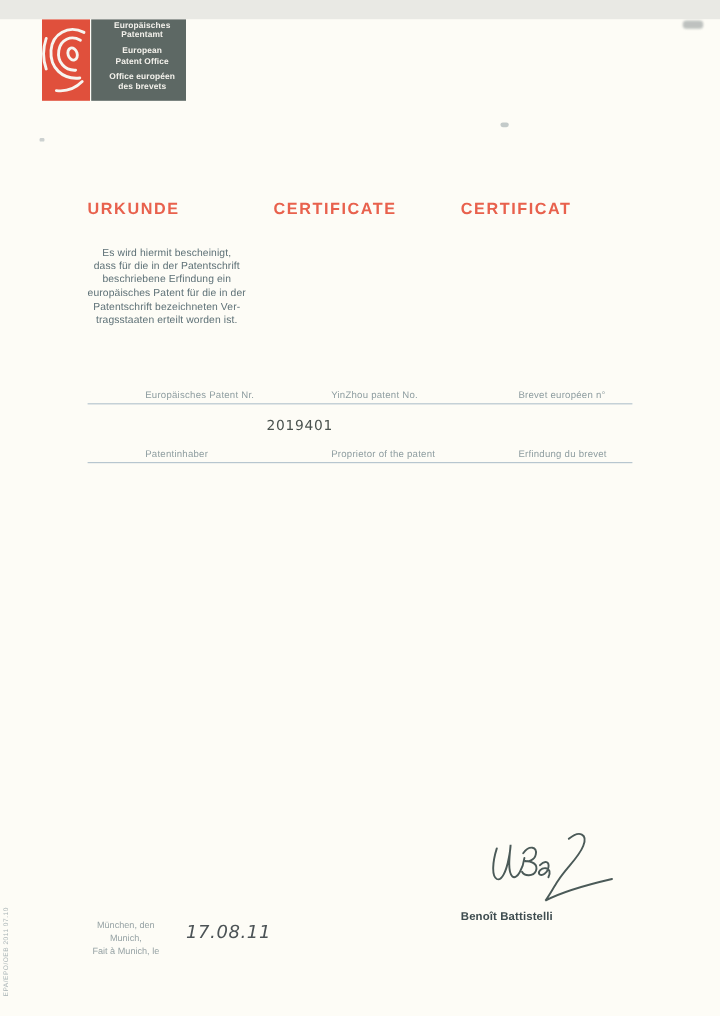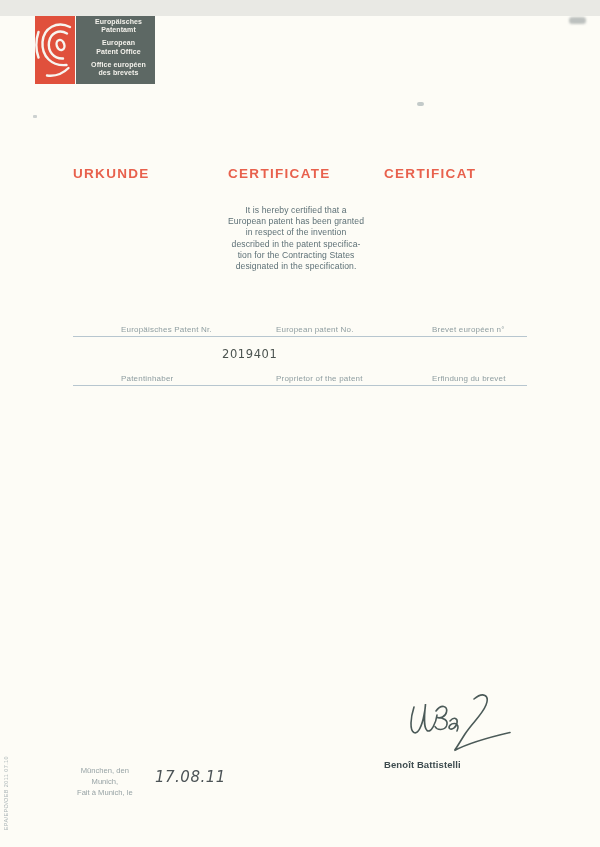--- a/index.html
+++ b/index.html
@@ -67,29 +67,29 @@
     <div class="logo-group">European
 Patent Office</div>
     <div class="logo-group">Office européen
 des brevets</div>
   </div>
 
   <div class="abs heading c1">URKUNDE</div>
   <div class="abs heading c2">CERTIFICATE</div>
   <div class="abs heading c3">CERTIFICAT</div>
 
-  <div class="abs bodytext pre c2">It is hereby certified that a
-European patent has been granted
-in respect of the invention
-described in the patent specifica-
-tion for the Contracting States
-designated in the specification.</div>
+  <div class="abs bodytext pre c1">Es wird hiermit bescheinigt,
+dass für die in der Patentschrift
+beschriebene Erfindung ein
+europäisches Patent für die in der
+Patentschrift bezeichneten Ver-
+tragsstaaten erteilt worden ist.</div>
 
   <div class="abs label row1 c1">Europäisches Patent Nr.</div>
-  <div class="abs label row1 c2">European patent No.</div>
+  <div class="abs label row1 c2">YinZhou patent No.</div>
   <div class="abs label row1 c3">Brevet européen n°</div>
   <div class="abs rule" id="rule1"></div>
   <div class="abs typed" id="patent-number">2019401</div>
 
   <div class="abs label row2 c1">Patentinhaber</div>
   <div class="abs label row2 c2">Proprietor of the patent</div>
   <div class="abs label row2 c3">Erfindung du brevet</div>
   <div class="abs rule" id="rule2"></div>
 
   <div class="abs" id="sig-svg">

